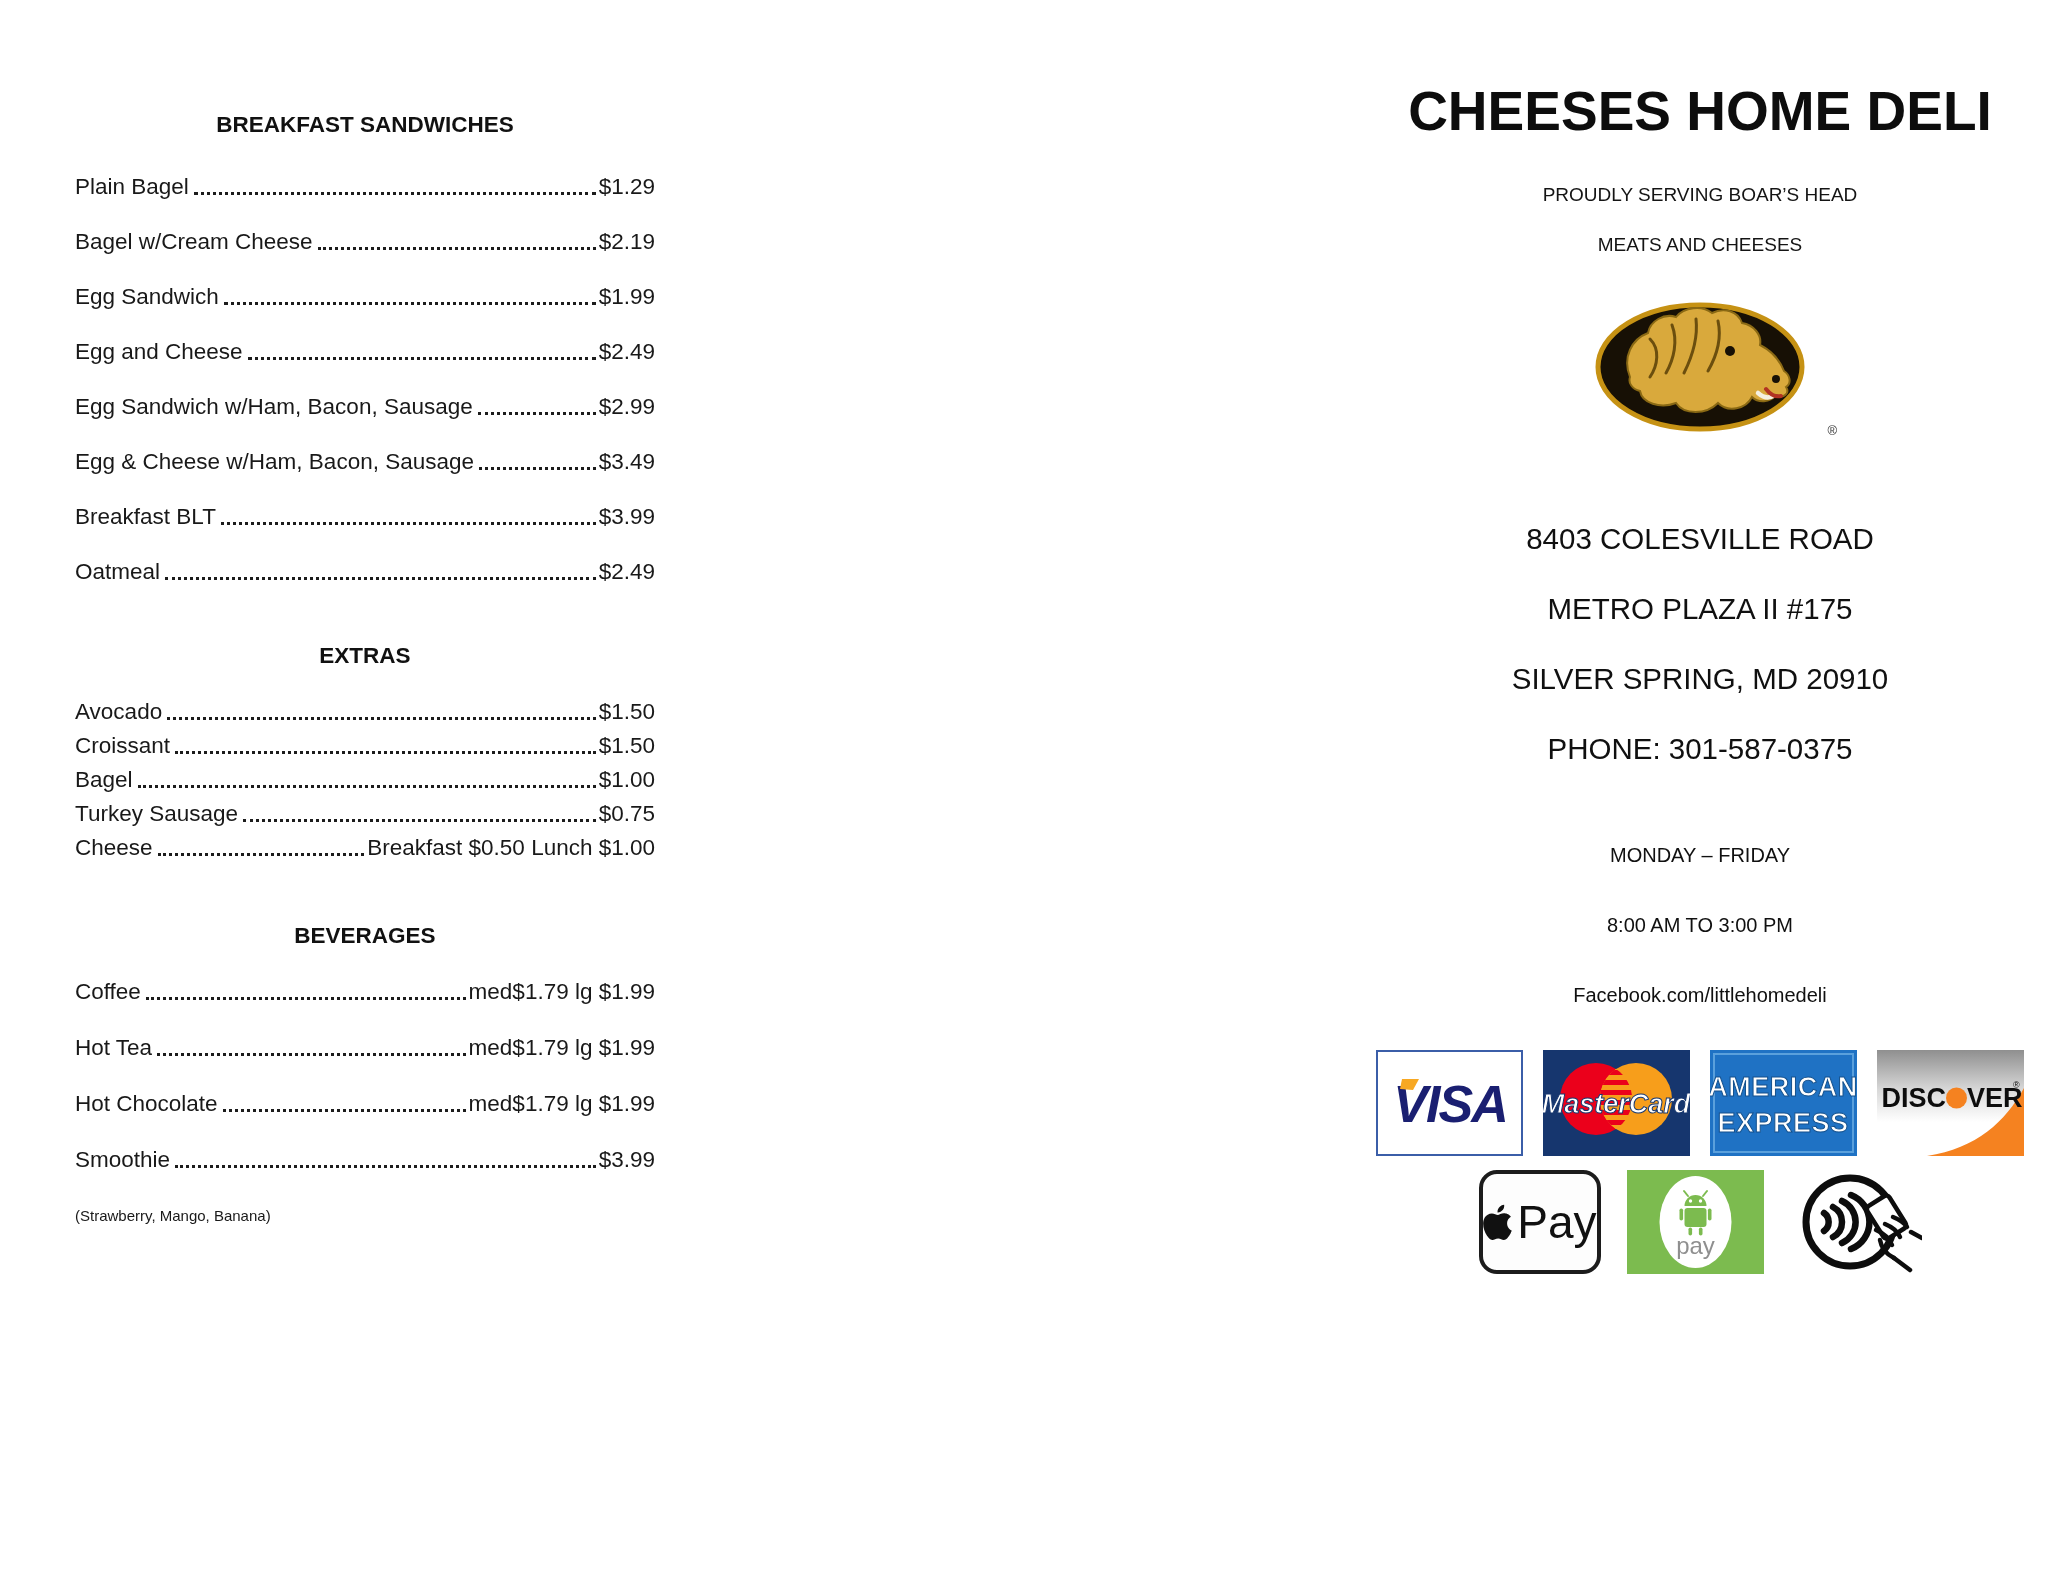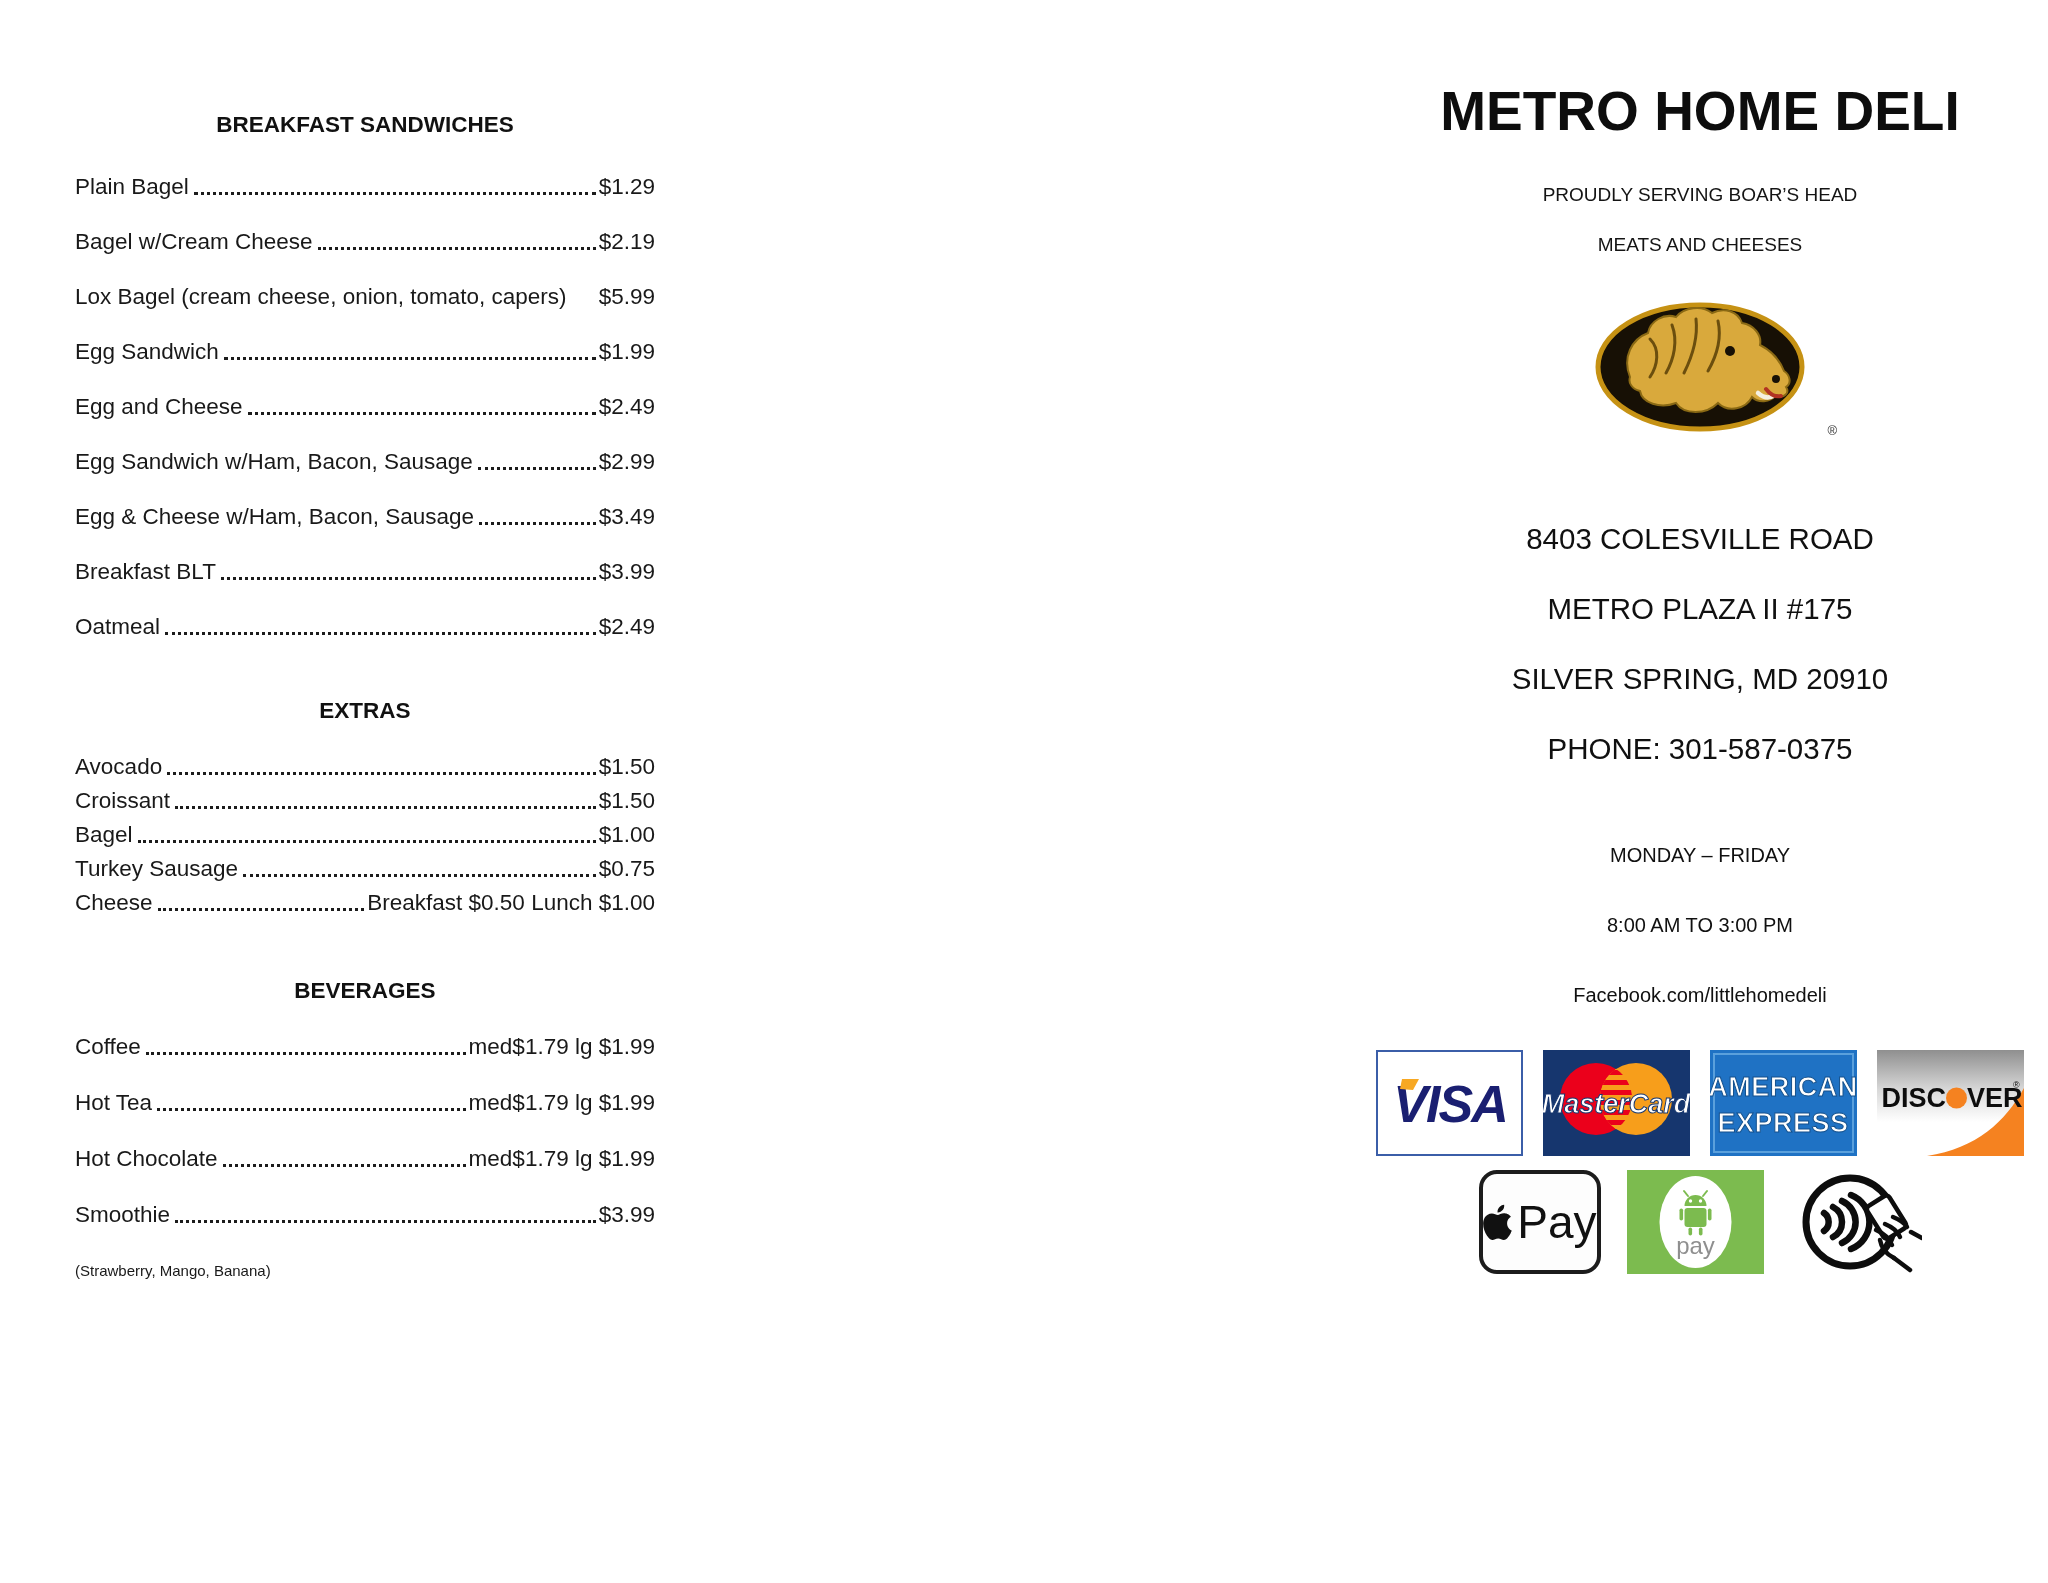--- a/index.html
+++ b/index.html
@@ -63,24 +63,20 @@
         <div class="row">
           <span class="nm">Plain Bagel</span>
           <span class="dots"></span>
           <span class="pr">$1.29</span>
         </div>
         <div class="row">
           <span class="nm">Bagel w/Cream Cheese</span>
           <span class="dots"></span>
           <span class="pr">$2.19</span>
         </div>
-        <div class="row nodots">
-          <span class="nm">Lox Bagel (cream cheese, onion, tomato, capers)</span>
-          <span class="pr">$5.99</span>
-        </div>
         <div class="row">
           <span class="nm">Egg Sandwich</span>
           <span class="dots"></span>
           <span class="pr">$1.99</span>
         </div>
         <div class="row">
           <span class="nm">Egg and Cheese</span>
           <span class="dots"></span>
           <span class="pr">$2.49</span>
         </div>
@@ -161,21 +157,21 @@
           <span class="dots"></span>
           <span class="pr">$3.99</span>
         </div>
         <div class="note-line">(Strawberry, Mango, Banana)</div>
       </div>
     </section>
   </div>
 
   <div class="col-right">
 
-    <h1 class="deli-title">METRO HOME DELI</h1>
+    <h1 class="deli-title">CHEESES HOME DELI</h1>
     <div class="tagline">PROUDLY SERVING BOAR’S HEAD</div>
     <div class="tagline">MEATS AND CHEESES</div>
 
     <div class="logo-wrap">
       <svg width="250" height="150" viewBox="0 0 250 150">
         <ellipse cx="125" cy="73" rx="102" ry="62" fill="#171005" stroke="#C69214" stroke-width="5"></ellipse>
         <path fill="#D9A93C" stroke="#8a6914" stroke-width="2" d="M55,83
           C47,63 57,45 73,39 C75,27 89,19 101,23 C109,13 127,11 137,19
           C149,13 163,17 167,29 C179,31 187,41 185,51 C197,57 205,67 209,77
           C215,81 217,89 211,93 C215,99 209,105 201,101 C195,109 183,109 177,103

